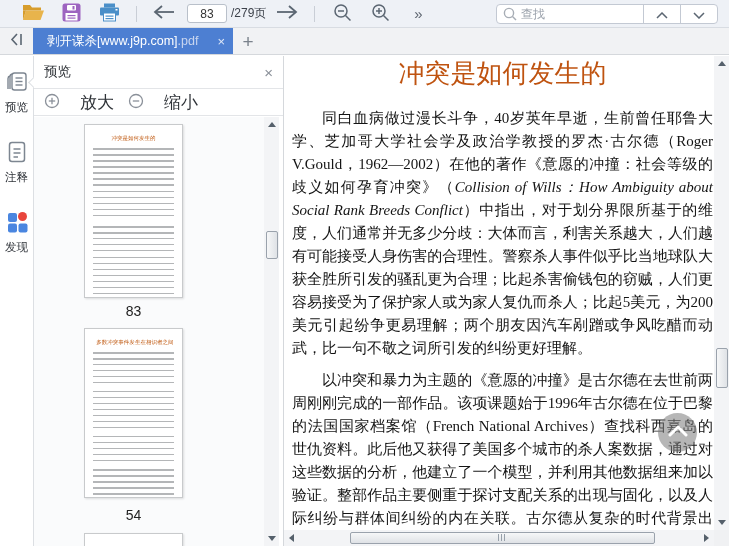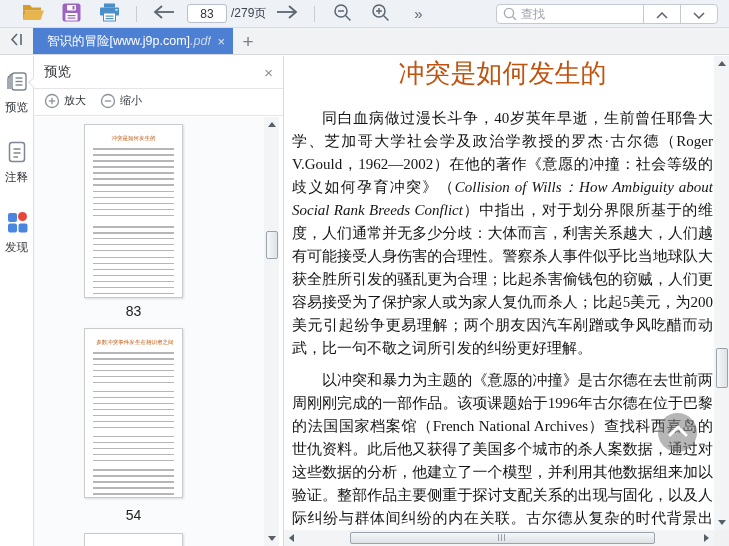--- a/index.html
+++ b/index.html
@@ -19,40 +19,40 @@
   .search-group input { flex:1; min-width:0; border:none; outline:none; font-size:12px; color:#0f766e; padding-left:4px; background:transparent; }
   .search-group input::placeholder { color:#9aa1ab; }
   .sg-icon { margin-left:6px; display:flex; }
   .sg-btn { width:37px; height:100%; border:none; border-left:1px solid #c3c9d3; background:transparent; display:flex; align-items:center; justify-content:center; cursor:pointer; }
 
   
   .tabbar { position:absolute; left:0; top:28px; width:729px; height:27px; background:#f1f2f4; border-bottom:1px solid #d5d8dc; display:flex; align-items:stretch; }
   .collapse-btn { width:33px; border:none; background:transparent; display:flex; align-items:center; justify-content:center; cursor:pointer; }
   .tab { width:200px; background:#4d7fd2; color:#fff; display:flex; align-items:center; padding:0 8px 0 14px; font-size:12.5px; cursor:pointer; }
   .tab .ttl { flex:1; white-space:nowrap; overflow:hidden; }
-  .tab .ext { color:#c9d6ef;font-style:italic; }
+  .tab .ext { color:#c9d6ef; }
   .tab-close { color:#dfe8f8; font-size:13px; margin-left:6px; cursor:pointer; }
   .newtab-btn { width:30px; border:none; background:transparent; color:#7a828c; font-size:19px; font-weight:400; cursor:pointer; line-height:1; }
 
   
   .body { position:absolute; left:0; top:56px; width:729px; height:490px; display:flex; }
 
   
   .rail { width:34px; height:100%; background:#fff; border-right:1px solid #dcdfe3; display:flex; flex-direction:column; align-items:center; padding-top:8px; }
   .rail-item { position:relative; width:34px; height:70px; display:flex; flex-direction:column; align-items:center; justify-content:flex-start; padding-top:6px; cursor:pointer; }
   .rail-item .lbl { font-size:11.5px; color:#30343a; margin-top:3px; letter-spacing:0; }
   .rail-caret { position:absolute; right:-5px; top:14px; width:9px; height:9px; background:#fff; border-left:1px solid #dcdfe3; border-bottom:1px solid #dcdfe3; transform:rotate(45deg); }
 
   
   .panel { position:relative; width:250px; height:100%; background:#fff; border-right:1px solid #d5d8dc; }
   .panel-header { height:33px; border-bottom:1px solid #e3e5e8; display:flex; align-items:center; padding:0 10px; }
   .panel-title { font-size:13.5px; color:#2f3338; flex:1; }
   .panel-close { color:#8a9099; font-size:15px; cursor:pointer; background:none; border:none; }
   .panel-tools { height:27px; border-bottom:1px solid #e3e5e8; display:flex; align-items:center; padding-left:10px; gap:4px; }
-  .ptool { display:flex; align-items:flex-start; gap:4px; border:none; background:transparent; font-size:11px; color:#2f3338; cursor:pointer; margin-right:10px; }
+  .ptool { display:flex; align-items:flex-end; gap:20px; border:none; background:transparent; font-size:17px; color:#2f3338; cursor:pointer; margin-right:10px; }
   .thumbs { position:absolute; left:0; top:61px; right:19px; bottom:0; background:#fafbfc; overflow:hidden; }
   .thumb-page { position:absolute; left:50px; width:99px; background:#fff; border:1px solid #c8cacc; box-shadow:1px 1px 2px rgba(0,0,0,.12); cursor:pointer; padding:9px 8px; overflow:hidden; }
   .thumb-title { font-family:"Liberation Serif","DejaVu Serif",serif; font-size:6px; color:#c05a12; text-align:center; white-space:nowrap; margin-bottom:5px; transform:scale(.92); }
   .tl { background:repeating-linear-gradient(to bottom,#b4b6b8 0,#b4b6b8 1.5px,transparent 1.5px,transparent 6px); margin-bottom:5px; }
   .thumb-label { position:absolute; left:50px; width:99px; text-align:center; font-size:14px; color:#222; }
 
   
   .sb-track-v { position:absolute; background:#f3f4f6; }
   .sb-btn { position:absolute; width:15px; height:15px; display:flex; align-items:center; justify-content:center; cursor:pointer; }
   .sb-thumb-v { position:absolute; left:1.5px; width:12px; background:linear-gradient(to right,#f6f7f8,#dfe2e6); border:1px solid #9aa2ac; border-radius:2px; cursor:pointer; }
@@ -183,21 +183,21 @@
   <div class="tabbar">
     <button class="collapse-btn">
       <span>
         <svg width="15" height="15" viewBox="0 0 15 15" fill="none" stroke="#5b6672" stroke-width="1.6">
             <path d="M8 2 L3 7.5 L8 13"></path>
             <path d="M12 2 V13"></path>
           </svg>
       </span>
     </button>
     <div class="tab">
-      <span class="ttl"><span>智识的冒险[www.j9p.com]</span><span class="ext">.pdf</span></span>
+      <span class="ttl"><span>剥开谋杀[www.j9p.com]</span><span class="ext">.pdf</span></span>
       <span class="tab-close">×</span>
     </div>
     <button class="newtab-btn">+</button>
   </div>
 
   <div class="body">
 
     <div class="rail">
       <div class="rail-item">
         <span>

